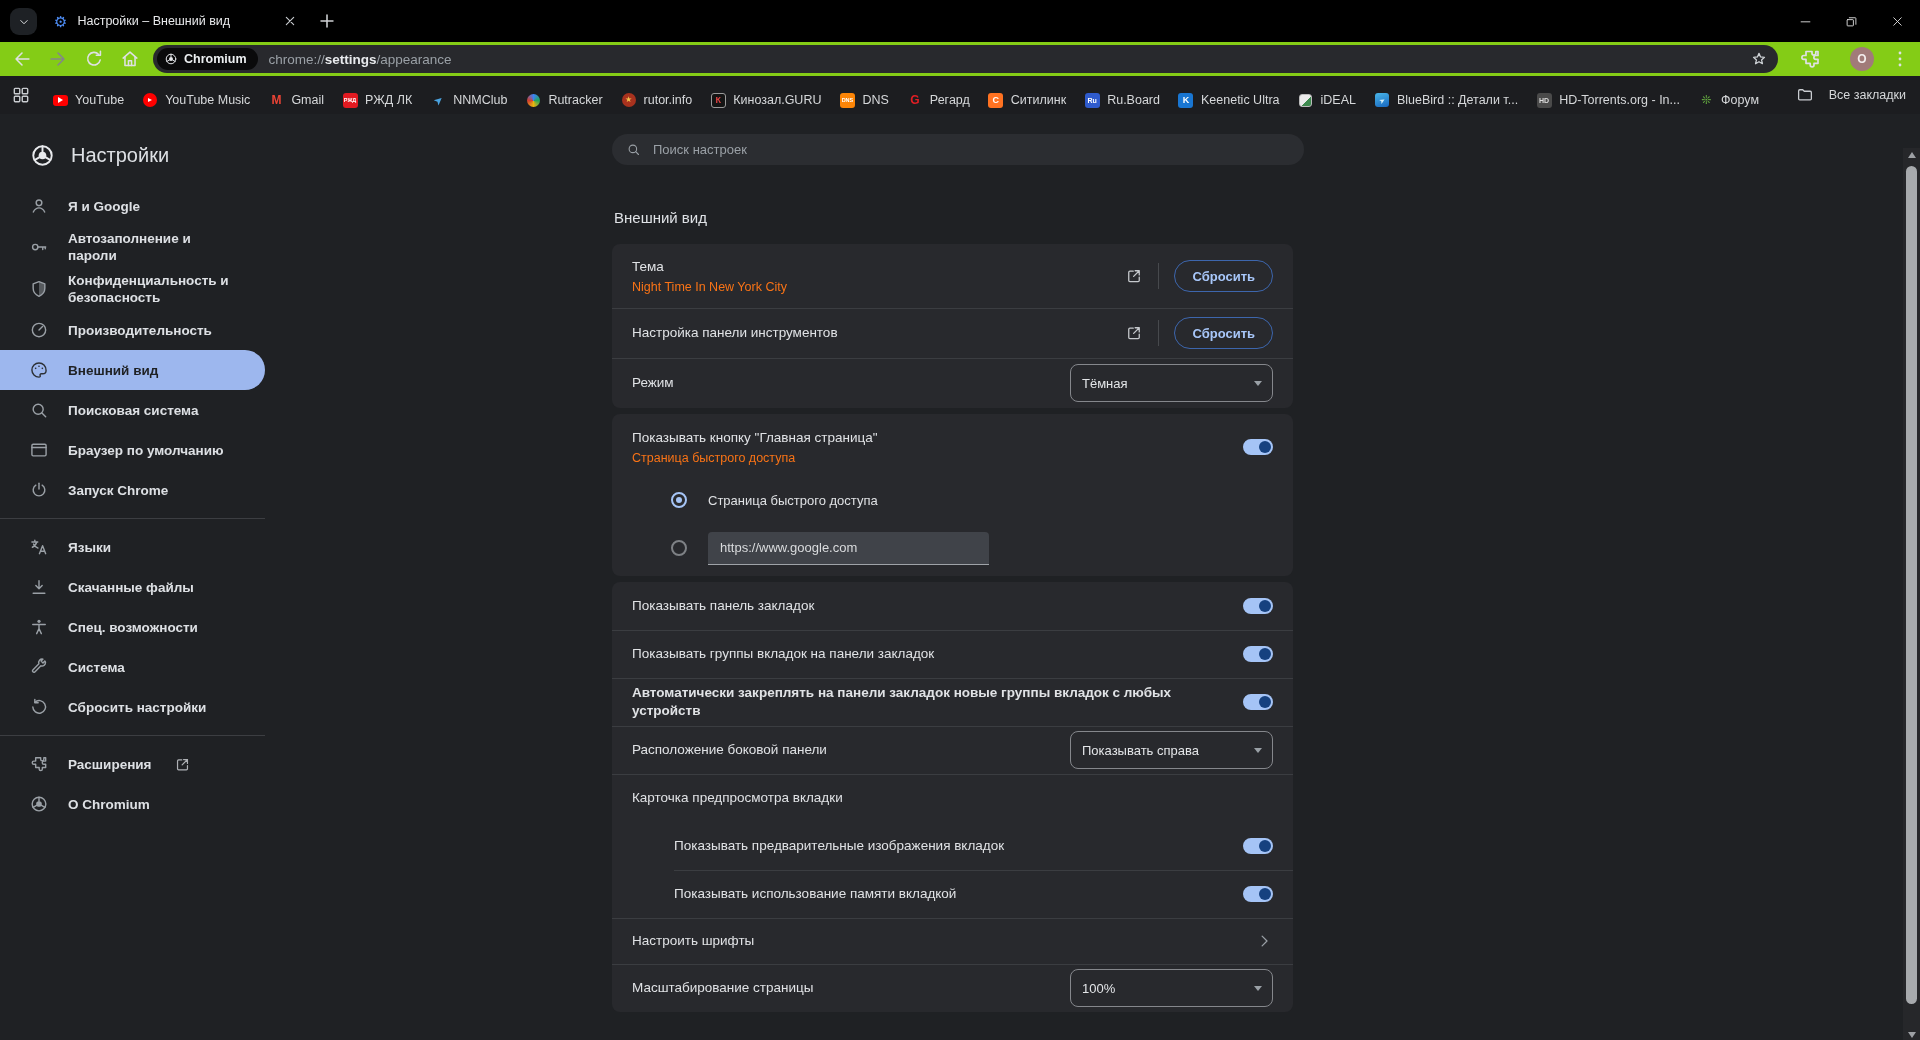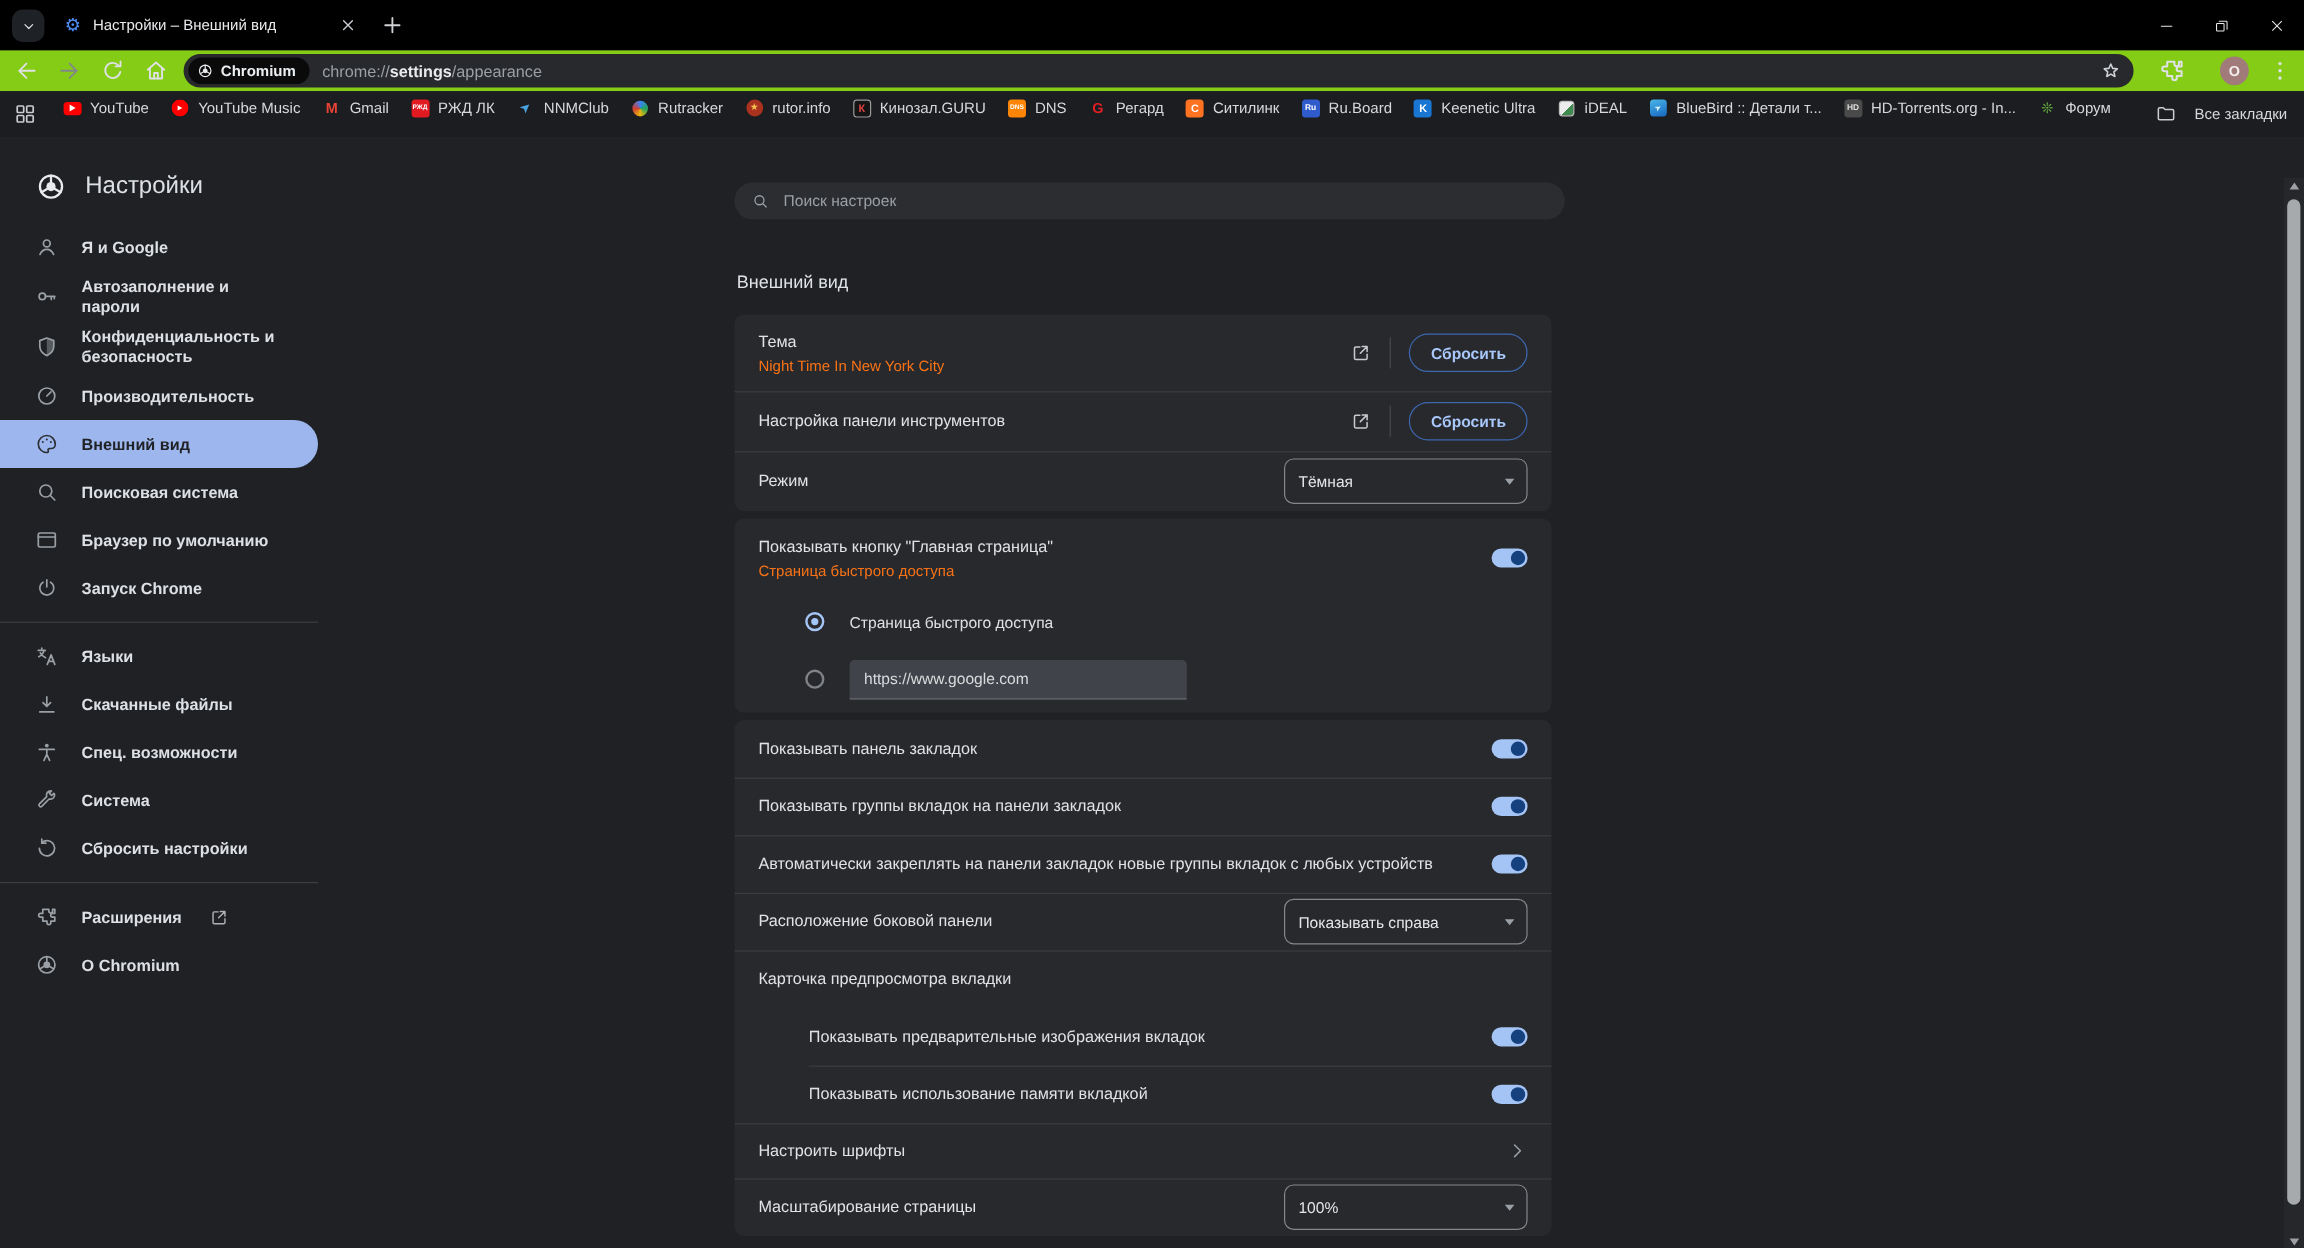--- a/index.html
+++ b/index.html
@@ -32,21 +32,21 @@
   .url{margin-left:11px;font-size:13.5px;color:#9aa0a6;white-space:nowrap}
   .url b{color:#e8eaed;font-weight:bold}
   .star{position:absolute;right:10px;top:5px;width:18px;height:18px;color:#cfd3d7}
   .tb-right{position:absolute;top:5px;width:24px;height:24px;color:#dfe1e4}
   .avatar{position:absolute;left:1850px;top:5px;width:24px;height:24px;border-radius:50%;background:#a17b79;color:#f3eded;
     display:flex;align-items:center;justify-content:center;font-size:12px;font-weight:bold}
 
   
   .bmbar{position:absolute;left:0;top:76px;width:1920px;height:38px;background:#1c1d20;display:flex;align-items:center}
   .apps{width:20px;height:20px;color:#c9ccd0;margin:0 12px 0 11px}
-  #bm-list{display:flex;align-items:flex-start;height:100%}
+  #bm-list{display:flex;align-items:flex-end;height:100%}
   .bm{display:flex;align-items:center;gap:7px;padding:0 9px;height:28px;border-radius:6px}
   .bm-l{font-size:12.5px;color:#d6d8da;white-space:nowrap}
   .fav{width:16px;height:16px;display:flex;align-items:center;justify-content:center;flex:none}
   .bm-all{position:absolute;right:14px;display:flex;align-items:center;gap:15px}
   .bm-all .ic{width:18px;height:18px;color:#c9ccd0}
   .bm-all span{font-size:12.5px;color:#d6d8da}
 
   
   .page{position:absolute;left:0;top:114px;width:1920px;bottom:0;background:#1f2124;overflow:hidden}
   aside{position:absolute;left:0;top:0;width:265px;padding-top:24px}
@@ -57,21 +57,21 @@
   .sbi{display:flex;align-items:center;min-height:40px;padding:4px 10px 4px 29px;gap:19px;color:#dde0e4;font-size:13.5px;font-weight:bold}
   .sbi .ic{width:20px;height:20px;color:#9aa0a6;flex:none}
   .sbi span.lbl{max-width:172px;line-height:17px}
   .sbi.sel{background:#9db7ee;border-radius:0 21px 21px 0;color:#1f2124}
   .sbi.sel .ic{color:#2c3035}
   .sbi .ext{width:17px;height:17px;color:#aeb1b5;margin-left:4px}
   .sb-div{height:1px;background:#3c3e42;margin:8px 0}
 
   
   .content{position:absolute;left:612px;top:0;width:692px}
-  .searchpill{margin-top:38px;height:31px;border-radius:16px;background:#2b2d31;display:flex;align-items:center;padding-left:14px;gap:10px}
+  .searchpill{margin-top:20px;height:31px;border-radius:16px;background:#2b2d31;display:flex;align-items:center;padding-left:14px;gap:10px}
   .searchpill .ic{width:15px;height:15px;color:#9aa0a6}
   .searchpill input{flex:1;background:transparent;border:none;outline:none;color:#dfe1e4;font-size:13px;font-family:inherit}
   .searchpill input::placeholder{color:#9aa0a6}
   h2.sect{margin:44px 0 0 2px;font-size:15px;font-weight:500;color:#dfe2e6;height:18px;line-height:18px}
   #cards{margin-top:17px}
   .card{width:681px;background:#28292d;border-radius:8px;overflow:hidden}
   .card + .card{margin-top:6px}
   .row{position:relative;display:flex;align-items:center;padding:0 20px}
   .row.ind{padding-left:62px}
   .row.dv::before,.row.dvi::before{content:'';position:absolute;top:0;height:1px;background:#3b3d41;left:0;right:0}
@@ -588,21 +588,21 @@
             </div>
           </div>
           <div class="row dv" style="min-height: 48px;">
             <div class="rt">
               <div class="t">Показывать группы вкладок на панели закладок</div>
             </div>
             <div class="toggle">
               <div class="knob"></div>
             </div>
           </div>
-          <div class="row dv" style="min-height: 48px;">
+          <div class="row dv" style="min-height: 48px; font-weight: bold;">
             <div class="rt">
               <div class="t">Автоматически закреплять на панели закладок новые группы вкладок с любых устройств</div>
             </div>
             <div class="toggle">
               <div class="knob"></div>
             </div>
           </div>
           <div class="row dv" style="min-height: 48px;">
             <div class="rt">
               <div class="t">Расположение боковой панели</div>

